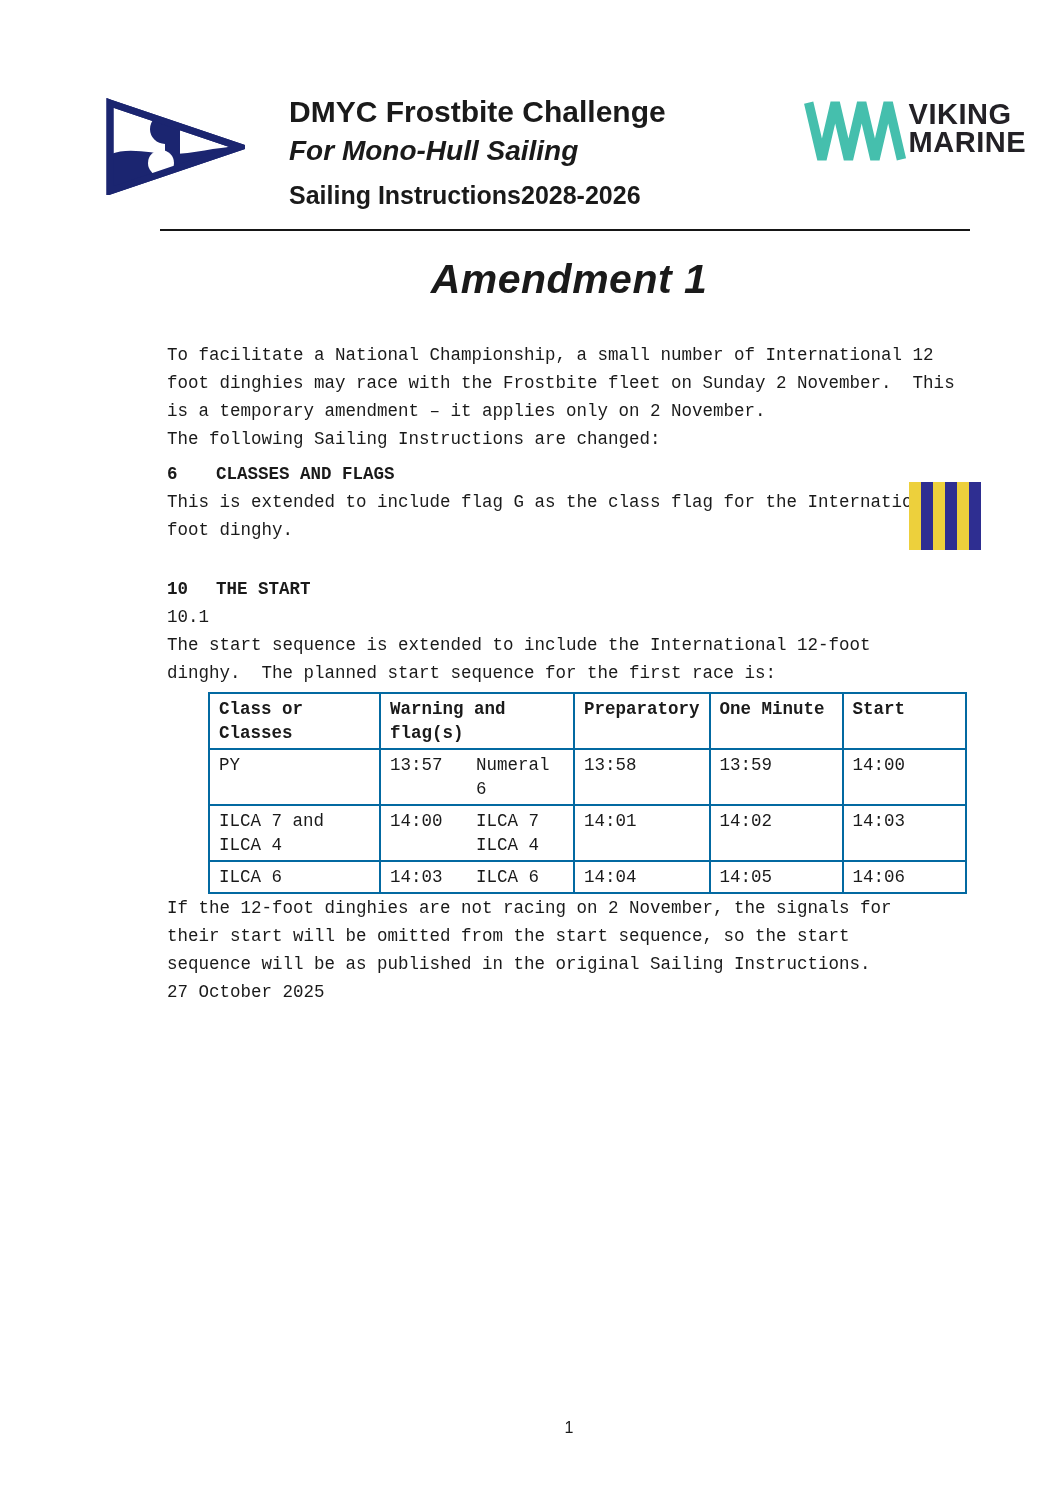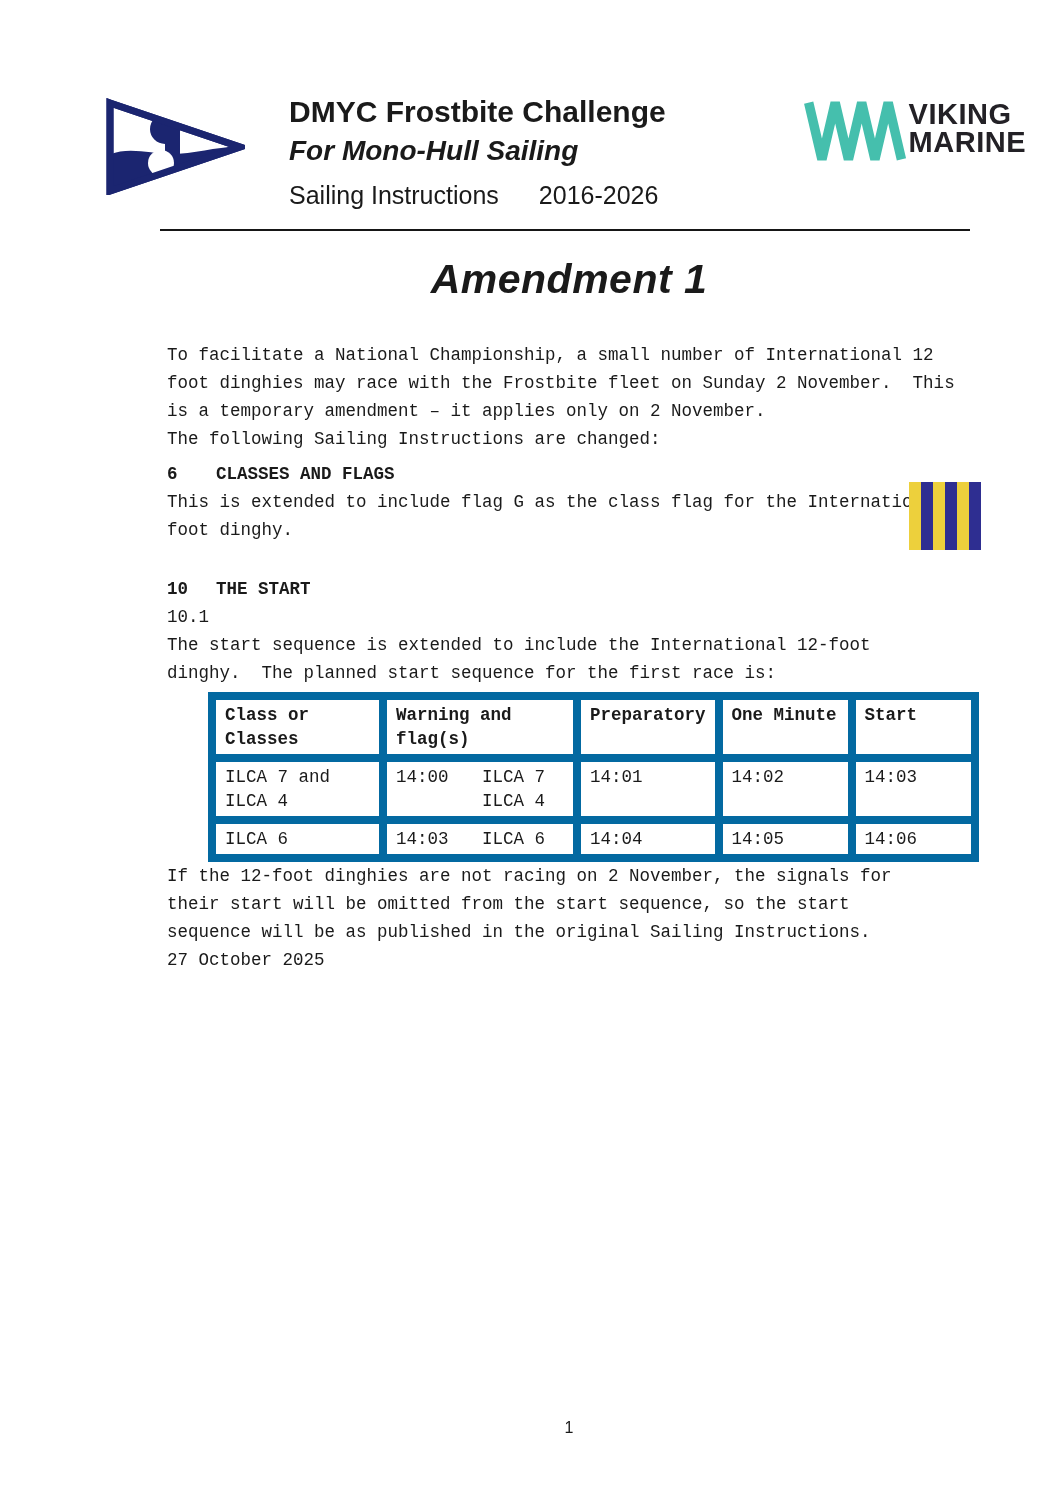--- a/index.html
+++ b/index.html
@@ -10,21 +10,21 @@
     color:#1a1a1a;
   }
   .page { position:relative; width:1058px; height:1497px; overflow:hidden; background:#fff;margin-left:40px; }
 
   
   .header { display:flex; align-items:flex-start; padding:95px 72px 0 65px; }
   .burgee { width:140px; height:100px; flex:none; }
   .head-text { margin-left:44px; }
   .head-title { font-size:30px; font-weight:bold; line-height:34px; }
   .head-sub { font-size:28px; font-weight:bold; font-style:italic; margin-top:6px; line-height:32px; }
-  .head-line3 { font-size:25px; font-weight:normal; margin-top:13px; line-height:30px; display:flex; gap:40px; }
+  .head-line3 { font-size:25px; font-weight:bold; margin-top:13px; line-height:30px; display:flex; }
   .viking { margin-left:auto; display:flex; align-items:flex-start; padding-top:5px; }
   .viking-mark { width:106px; height:62px; }
   .viking-name { font-size:29px; font-weight:bold; line-height:28px; color:#232126; letter-spacing:0.5px; }
 
   .divider { margin:19px 128px 0 120px; border-top:2.5px solid #161616; height:0; }
 
   h1.amendment { text-align:center; font-size:41px; font-weight:bold; margin:24px 0 0; line-height:48px; letter-spacing:0.5px;font-style:italic; }
 
   .content { margin:38px 110px 0 127px; font-size:17.5px; line-height:28px;font-family:Liberation Mono, monospace; }
   .content p { margin:0; white-space:pre-wrap; }
@@ -34,21 +34,21 @@
   .sec-head { display:flex; font-weight:bold; margin-top:7px; }
   .sec-head.sec10 { margin-top:31px; }
   .sec-num { width:49px; flex:none; }
   .sec-body { margin-top:1px; }
   .clause { display:flex; margin-top:0;flex-direction:column; }
   .clause-num { width:49px; flex:none; }
   .clause-text { width:766px; white-space:pre-wrap; }
 
   table.start { border-collapse:collapse; margin:5px 0 0 41px; font-size:17.5px; }
   table.start th, table.start td {
-    border:8px solid #0369a1; text-align:left; vertical-align:top;
+    border:2px solid #0369a1; text-align:left; vertical-align:top;
     padding:3px 9px; line-height:24px; font-weight:normal;
   }
   table.start th { font-weight:bold; }
   .col-class {width:171px;} .col-warn {width:194px;} .col-prep {width:128px;}
   .col-one {width:133px;} .col-start {width:123px;}
   .wcell { display:flex; }
   .wtime { width:86px; flex:none; }
   .wflags { display:flex; flex-direction:column; }
 
   .closing { margin-top:26px; margin-left:49px; width:766px; }
@@ -83,21 +83,21 @@
         <circle cx="56" cy="68" r="13" fill="#ffffff"></circle>
       </g>
       <path d="M5,8 L135,52 L5,96 Z" fill="none" stroke="#1b2570" stroke-width="7" stroke-linejoin="miter"></path>
     </svg>
 
     <div class="head-text">
       <div class="head-title">DMYC Frostbite Challenge</div>
       <div class="head-sub">For Mono-Hull Sailing</div>
       <div class="head-line3">
         <span>Sailing Instructions</span>
-        <span>2016-2026</span>
+        <span>2028-2026</span>
       </div>
     </div>
 
     <div class="viking">
       <svg class="viking-mark" viewBox="0 0 112 64">
         <polyline points="6,2 20,62 34,2 48,62 62,2 76,62 90,2 104,62" fill="none" stroke="#45BFAD" stroke-width="10" stroke-linejoin="miter" stroke-linecap="butt"></polyline>
       </svg>
       <div class="viking-name">
         <div>VIKING</div>
         <div>MARINE</div>
@@ -140,20 +140,34 @@
       <thead>
         <tr>
           <th>Class or Classes</th>
           <th>Warning and flag(s)</th>
           <th>Preparatory</th>
           <th>One Minute</th>
           <th>Start</th>
         </tr>
       </thead>
       <tbody>
+        <tr>
+          <td>PY</td>
+          <td>
+            <div class="wcell">
+              <span class="wtime">13:57</span>
+              <span class="wflags">
+                  <span>Numeral 6</span>
+                </span>
+            </div>
+          </td>
+          <td>13:58</td>
+          <td>13:59</td>
+          <td>14:00</td>
+        </tr>
         <tr>
           <td>ILCA 7 and ILCA 4</td>
           <td>
             <div class="wcell">
               <span class="wtime">14:00</span>
               <span class="wflags">
                 <span>ILCA 7</span>
                 <span>ILCA 4</span>
               </span>
             </div>

